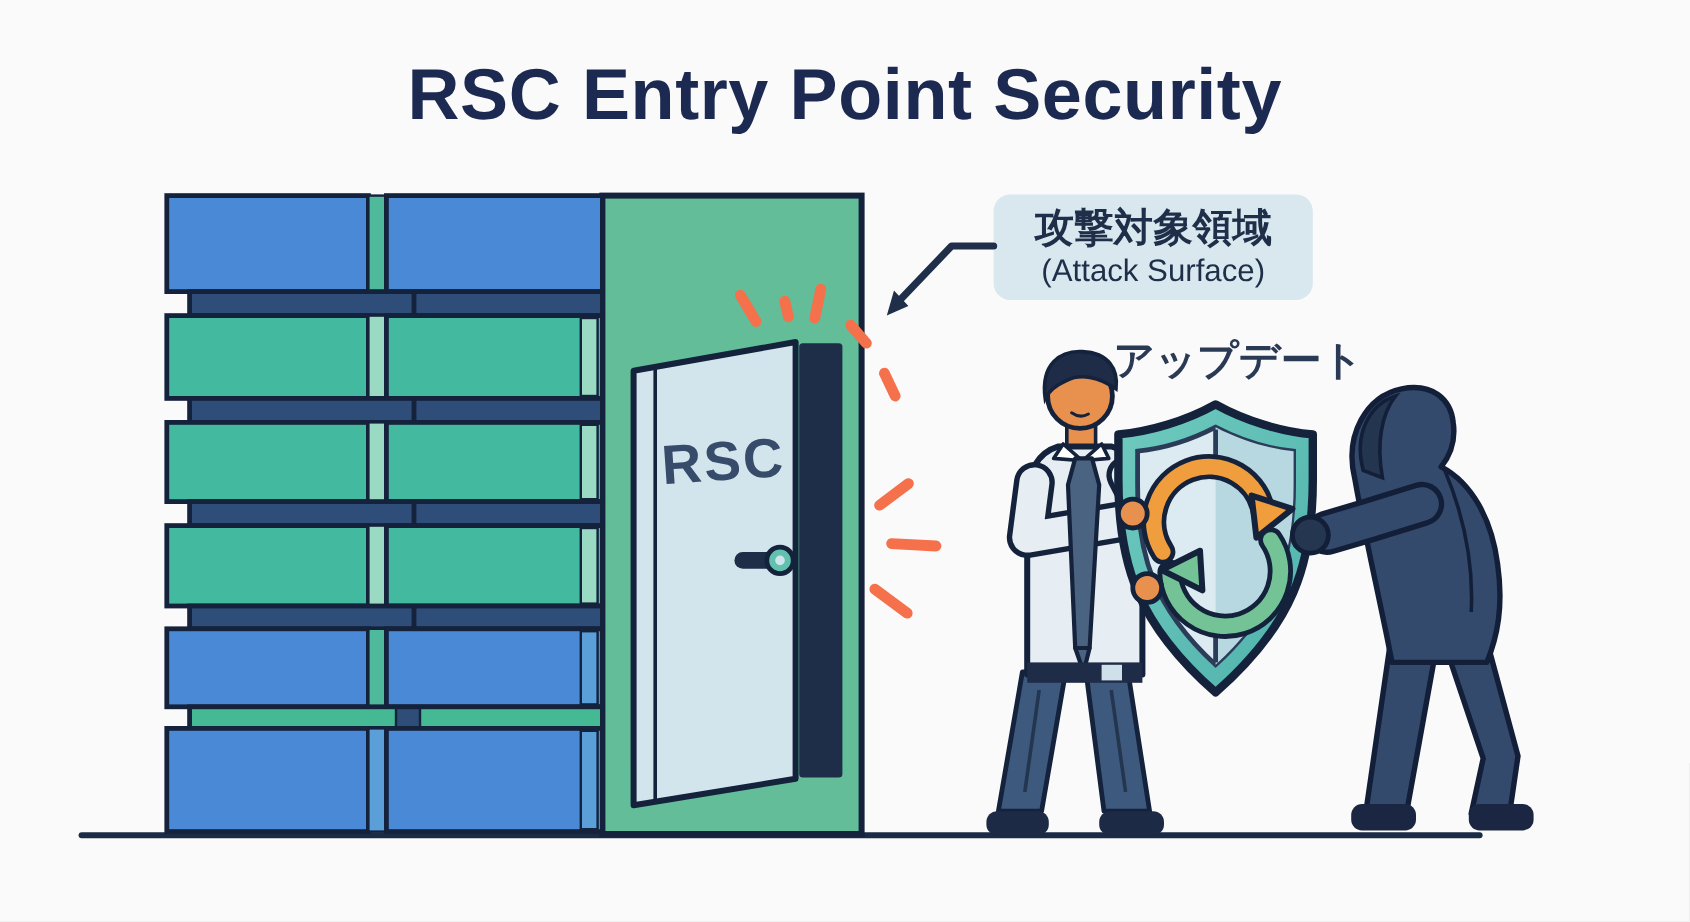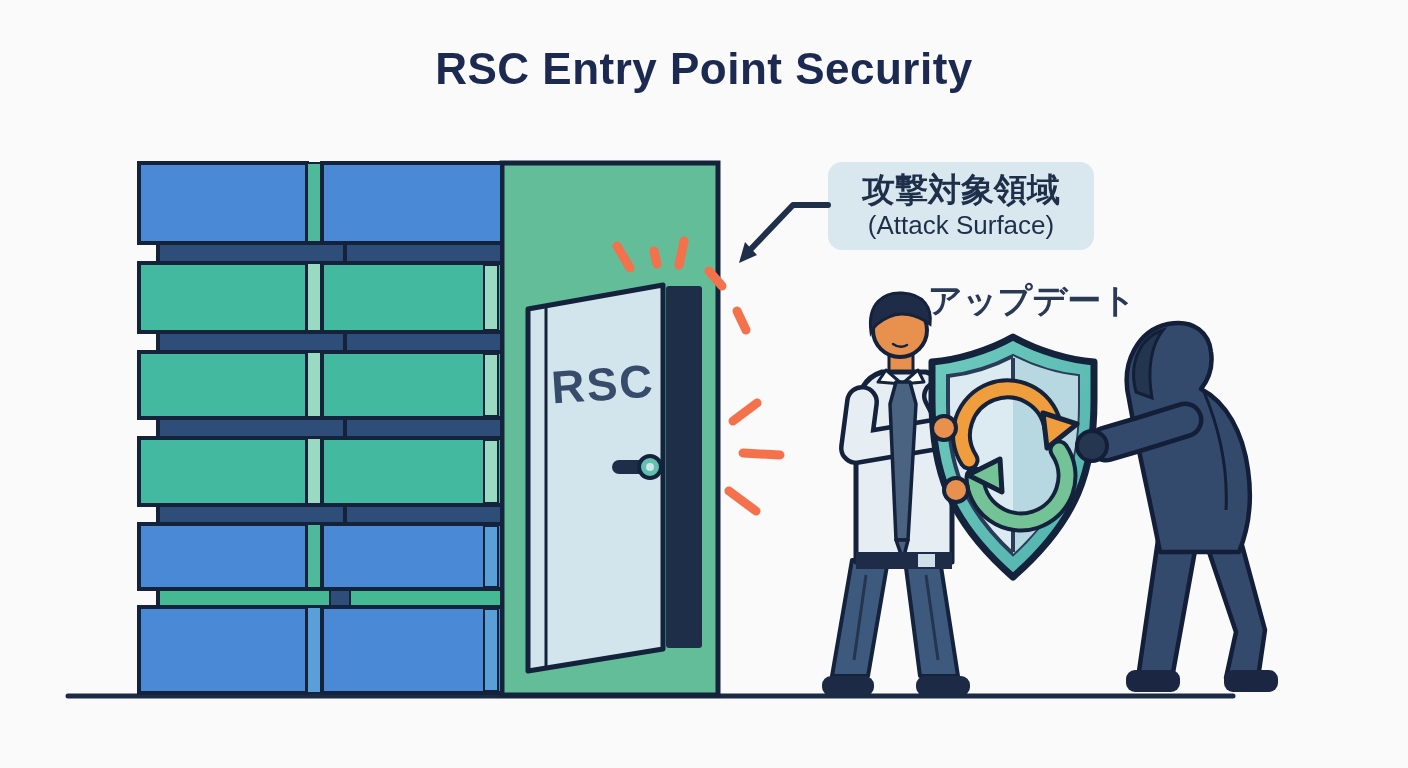--- a/index.html
+++ b/index.html
@@ -2,21 +2,21 @@
 <html><head>
 <meta charset="utf-8">
 <style>
   html,body{margin:0;padding:0;background:#e8e8e8;}
   .canvas{
     position:relative;width:1408px;height:768px;overflow:hidden;
     background:#fafafa;font-family:"Liberation Sans", sans-serif;
   }
   .title{
     position:absolute;top:44px;left:0;width:100%;
-    text-align:center;font-size:44px;font-weight:bold;
+    text-align:center;font-size:60px;font-weight:bold;
     color:#1c2a52;letter-spacing:.5px;margin:0;
   }
   svg.art{position:absolute;left:0;top:0;}
   .cjk-bold{font-family:"Liberation Sans","DejaVu Sans",sans-serif;font-weight:bold;}
   .cjk{font-family:"Liberation Sans","DejaVu Sans",sans-serif;}
 </style>
 </head>
 <body>
 
 <div class="canvas">

